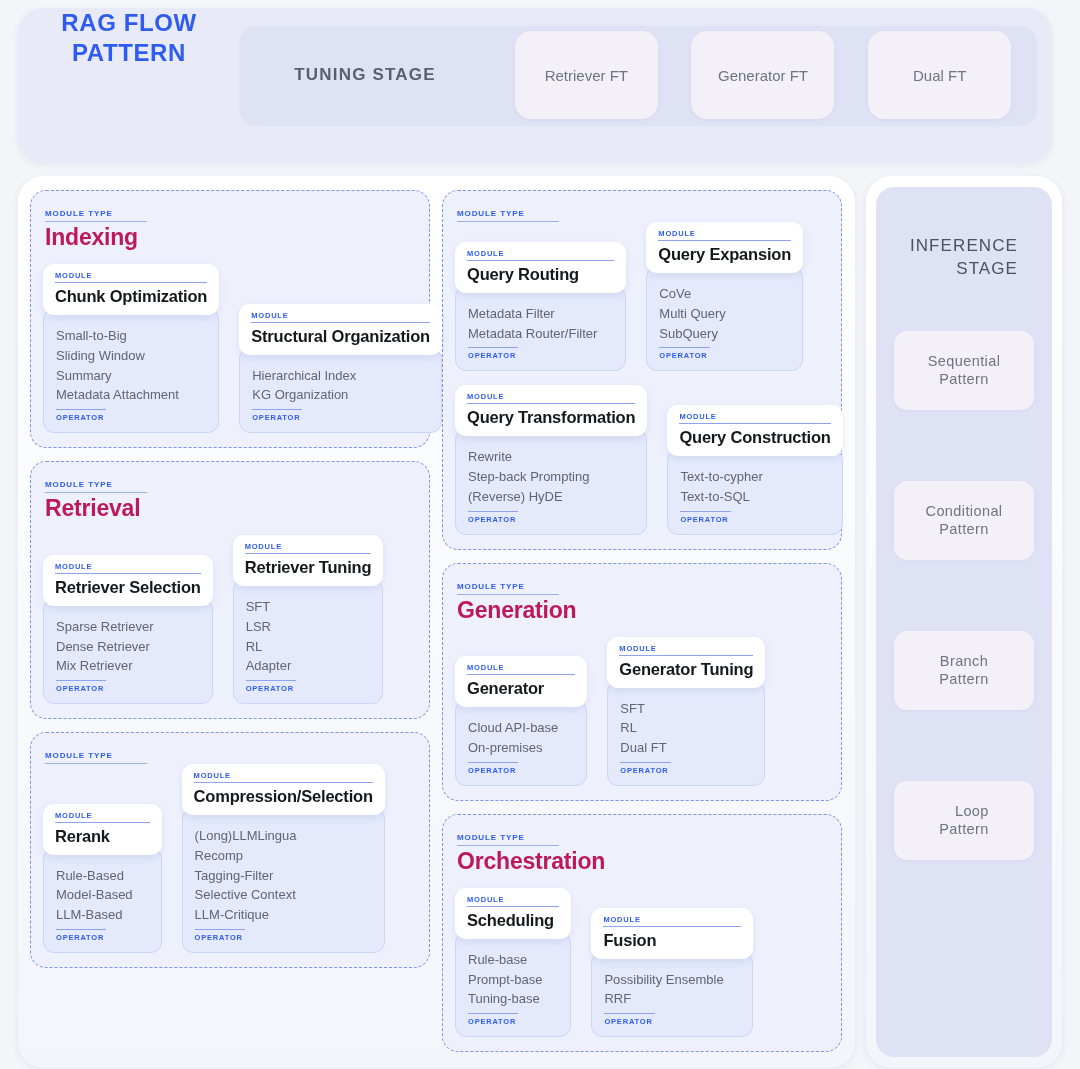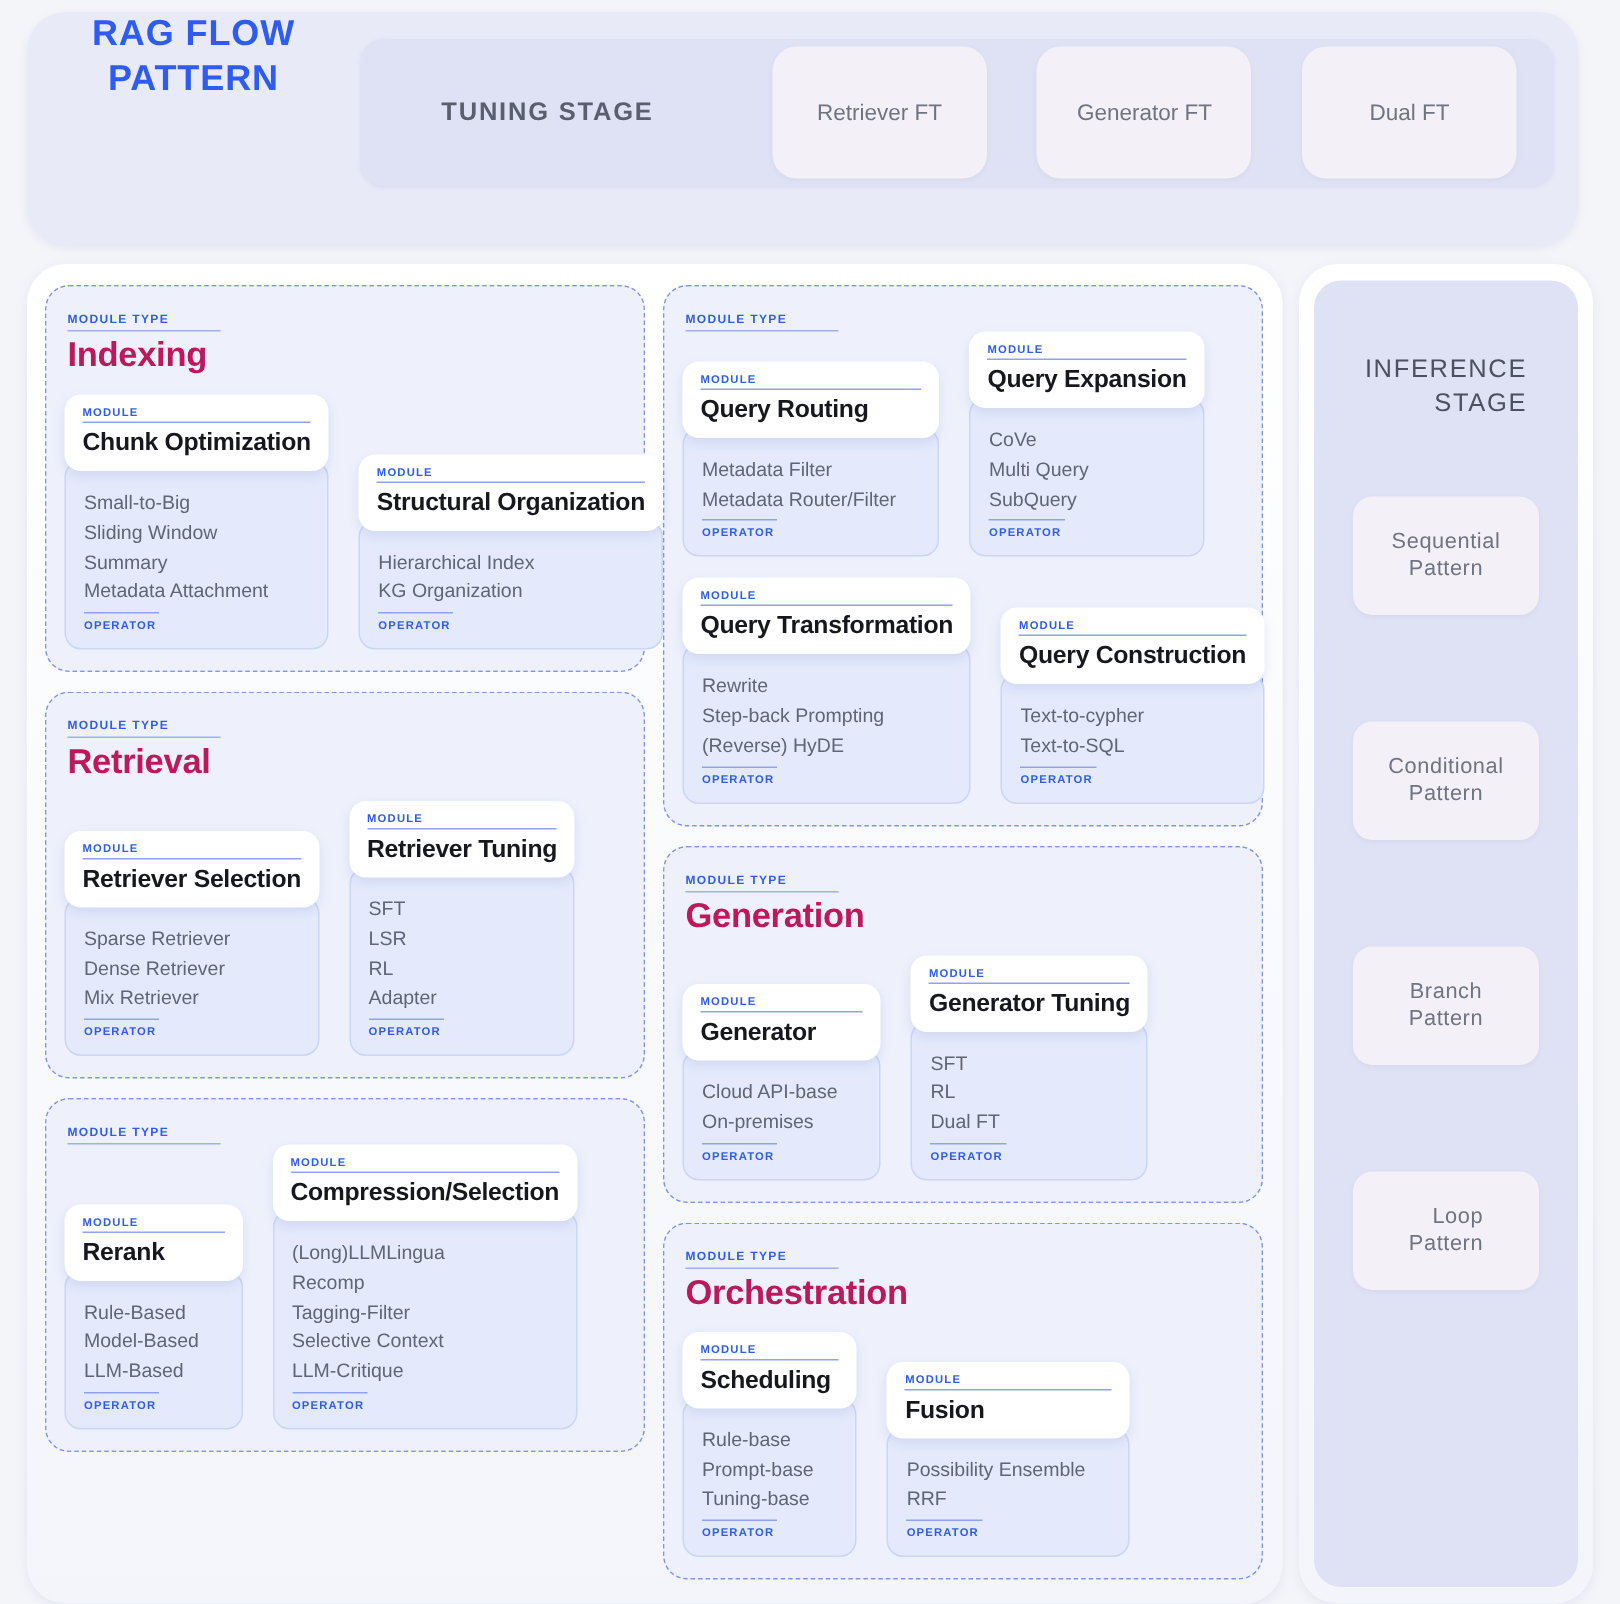--- a/index.html
+++ b/index.html
@@ -139,21 +139,21 @@
     display:flex;flex-direction:column;align-items:center;
     padding:48px 0 26px 0;
     box-sizing:border-box;
   }
   .infer-title{
     color:#4b515f;font-size:17px;font-weight:normal;letter-spacing:1.1px;
     text-align:right;line-height:1.35;
     margin-bottom:50px;
   }
   .pattern{
-    width:124px;height:79px;
+    width:140px;height:79px;
     background:#f4f0f7;
     border-radius:13px;
     display:flex;align-items:center;justify-content:center;
     text-align:center;
     color:#6f7482;font-size:14.5px;line-height:1.3;letter-spacing:.4px;
     box-shadow:0 1px 3px rgba(140,140,170,.10);
     margin-bottom:71px;
   }
   .pattern:last-child{margin-bottom:0;text-align:right;}
 </style>

